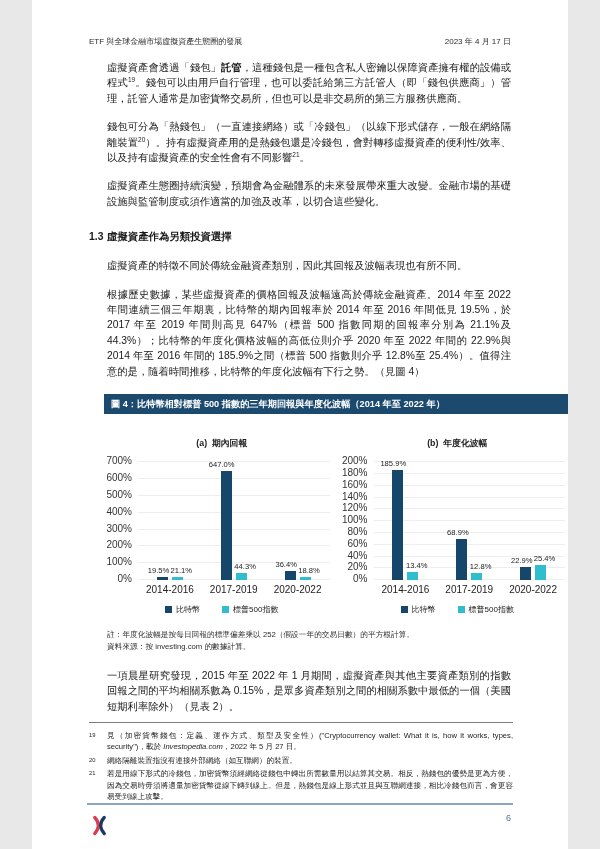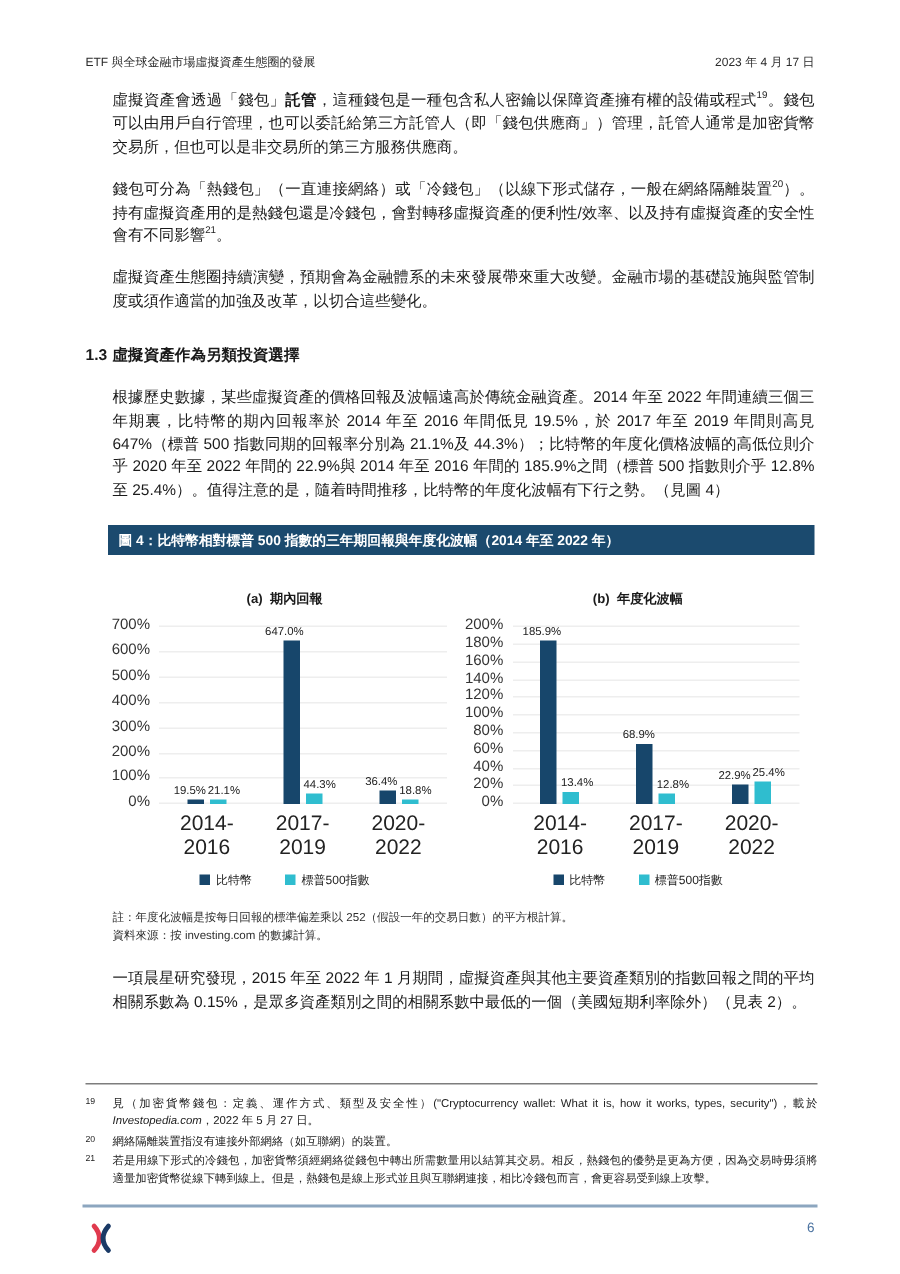--- a/index.html
+++ b/index.html
@@ -1,17 +1,17 @@
 <!DOCTYPE html>
 <html><head>
 <meta charset="utf-8">
 <style>
   html,body{margin:0;padding:0;background:#e8e8e8;}
   .page{
-    position:relative;width:600px;height:849px;background:#ffffff;margin:0 auto;
+    position:relative;width:536px;height:849px;background:#ffffff;margin:0 auto;
     font-family:"Liberation Sans","DejaVu Sans",sans-serif;color:#1a1a1a;overflow:hidden;
   }
   
   .header{position:absolute;top:36px;left:57px;right:57px;display:flex;justify-content:space-between;font-size:8px;color:#2b2b2b;}
   
   .content{position:absolute;top:60px;left:75px;right:57px;}
   p.para{font-size:10.3px;line-height:15.4px;text-align:justify;margin:0 0 13px 0;}
   p.para sup,.fn sup{font-size:6.5px;line-height:0;}
   .section-heading{font-size:10.4px;font-weight:bold;margin:21px 0 14px -18px;}
   .section-heading .sh-num{display:inline-block;width:18px;}
@@ -22,21 +22,21 @@
   .chart{width:50%;}
   .chart-caption{text-align:center;font-size:8.8px;font-weight:bold;margin:4px 0 12px 0;}
   .plot-wrap{display:flex;}
   .yaxis{width:34px;position:relative;flex:none;}
   .ylabel{position:absolute;right:6px;font-size:10px;color:#333;white-space:nowrap;}
   .plot{position:relative;flex:1;margin-right:10px;}
   .gridline{position:absolute;left:0;right:0;height:1px;background:#eeeeee;}
   .bar{position:absolute;bottom:0;width:11px;}
   .bar-label{position:absolute;font-size:7.6px;color:#222;white-space:nowrap;}
   .xaxis{display:flex;margin:4px 10px 0 34px;}
-  .xlabel{flex:1;text-align:center;font-size:14px;color:#222;}
+  .xlabel{flex:1;text-align:center;font-size:10px;color:#222;}
   .legend{display:flex;justify-content:center;gap:22px;font-size:8px;color:#222;margin-top:9px;}
   .legend-item{display:flex;align-items:center;}
   .legend-swatch{width:7px;height:7px;display:inline-block;margin-right:4px;}
   .fig-note{font-size:7.7px;color:#2e2e2e;margin:14px 0 0 3px;line-height:1.55;}
   
   .footnotes{position:absolute;top:722px;left:57px;right:55px;}
   .fn-sep{border-top:1px solid #7d7d7d;margin-bottom:7px;}
   .fn{display:flex;font-size:7.6px;line-height:1.5;color:#222;margin-bottom:2px;}
   .fn-num{width:18px;flex:none;font-size:5.8px;padding-top:1px;}
   .fn-text{flex:1;text-align:justify;}
@@ -57,20 +57,21 @@
 
   <div class="content">
     <p class="para"><span>虛擬資產會透過「錢包」</span><span style="font-weight: bold;">託管</span><span>，這種錢包是一種包含私人密鑰以保障資產擁有權的設備或程式</span><sup>19</sup><span>。錢包可以由用戶自行管理，也可以委託給第三方託管人（即「錢包供應商」）管理，託管人通常是加密貨幣交易所，但也可以是非交易所的第三方服務供應商。</span></p>
     <p class="para"><span>錢包可分為「熱錢包」（一直連接網絡）或「冷錢包」（以線下形式儲存，一般在網絡隔離裝置</span><sup>20</sup><span>）。持有虛擬資產用的是熱錢包還是冷錢包，會對轉移虛擬資產的便利性/效率、以及持有虛擬資產的安全性會有不同影響</span><sup>21</sup><span>。</span></p>
     <p class="para"><span>虛擬資產生態圈持續演變，預期會為金融體系的未來發展帶來重大改變。金融市場的基礎設施與監管制度或須作適當的加強及改革，以切合這些變化。</span></p>
 
     <div class="section-heading">
       <span class="sh-num">1.3</span><span class="sh-title">虛擬資產作為另類投資選擇</span>
     </div>
 
+    <p class="para"><span>虛擬資產的特徵不同於傳統金融資產類別，因此其回報及波幅表現也有所不同。</span></p>
     <p class="para"><span>根據歷史數據，某些虛擬資產的價格回報及波幅遠高於傳統金融資產。2014 年至 2022 年間連續三個三年期裏，比特幣的期內回報率於 2014 年至 2016 年間低見 19.5%，於 2017 年至 2019 年間則高見 647%（標普 500 指數同期的回報率分別為 21.1%及 44.3%）；比特幣的年度化價格波幅的高低位則介乎 2020 年至 2022 年間的 22.9%與 2014 年至 2016 年間的 185.9%之間（標普 500 指數則介乎 12.8%至 25.4%）。值得注意的是，隨着時間推移，比特幣的年度化波幅有下行之勢。（見圖 4）</span></p>
 
     <div class="figure">
       <div class="fig-title">圖 4：比特幣相對標普 500 指數的三年期回報與年度化波幅（2014 年至 2022 年）</div>
       <div class="charts">
         <div class="chart">
           <div class="chart-caption">
             <span>(a)</span>&nbsp;&nbsp;<span>期內回報</span>
           </div>
         <div class="plot-wrap">

